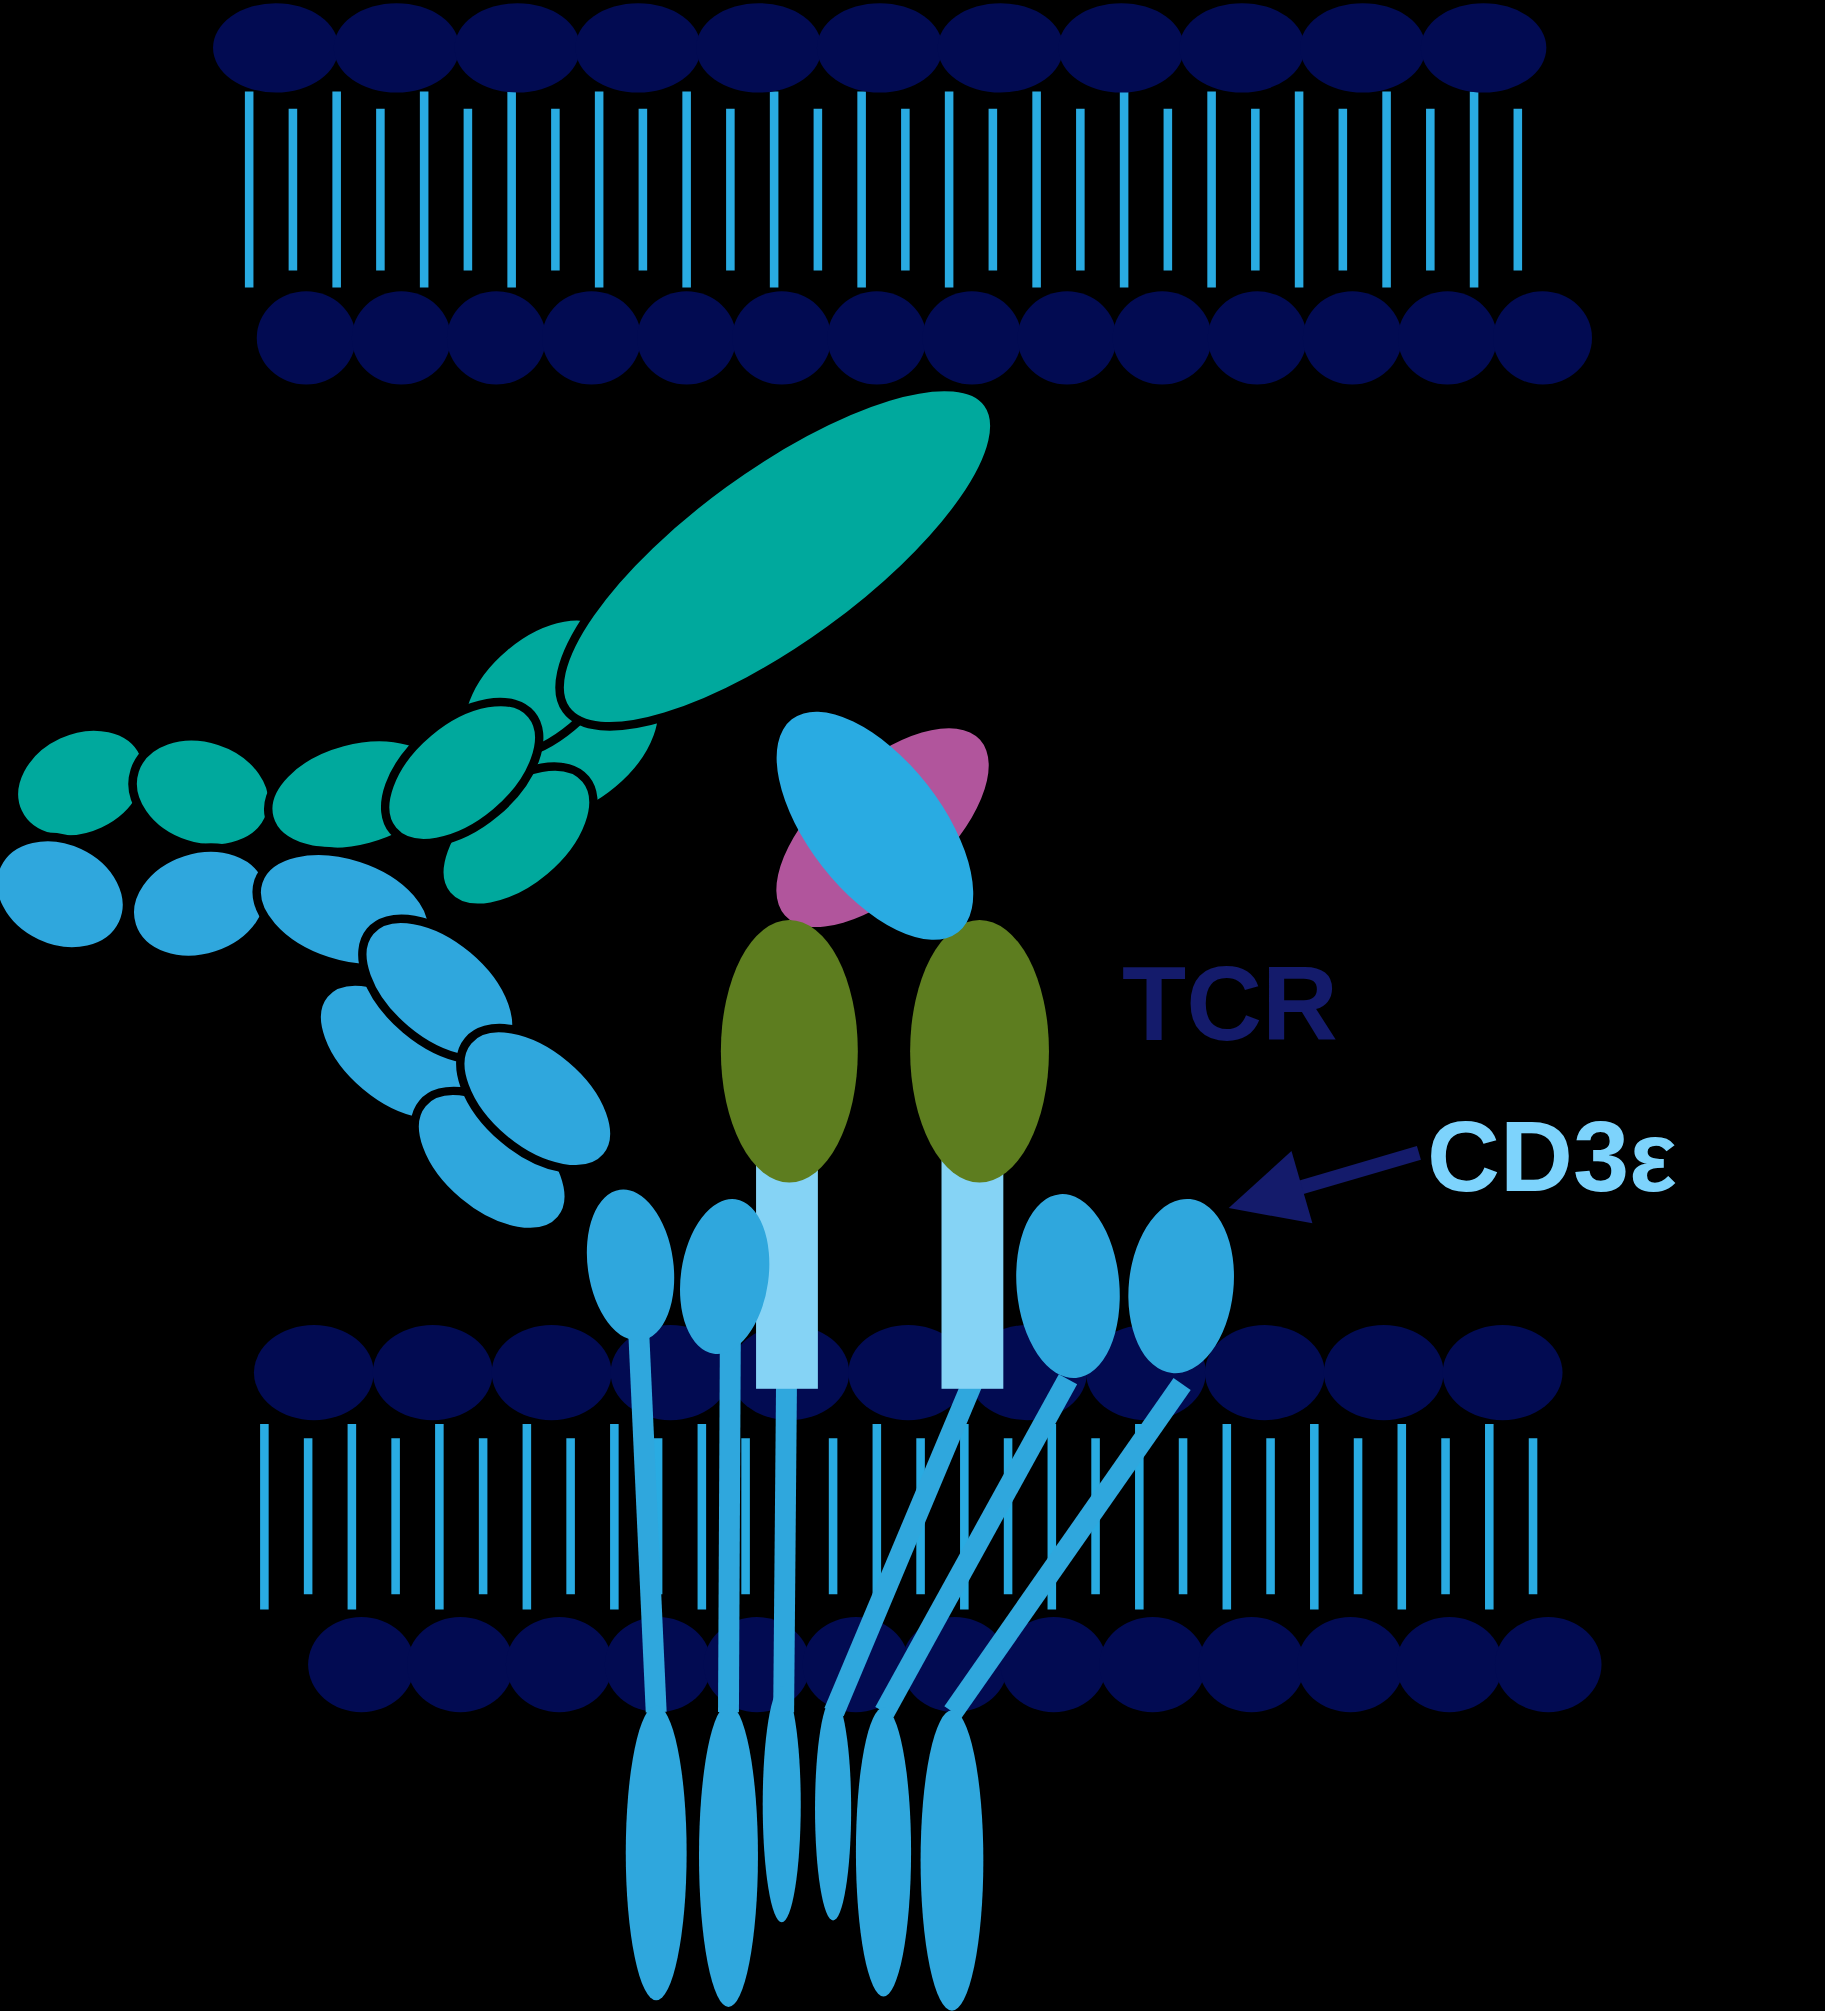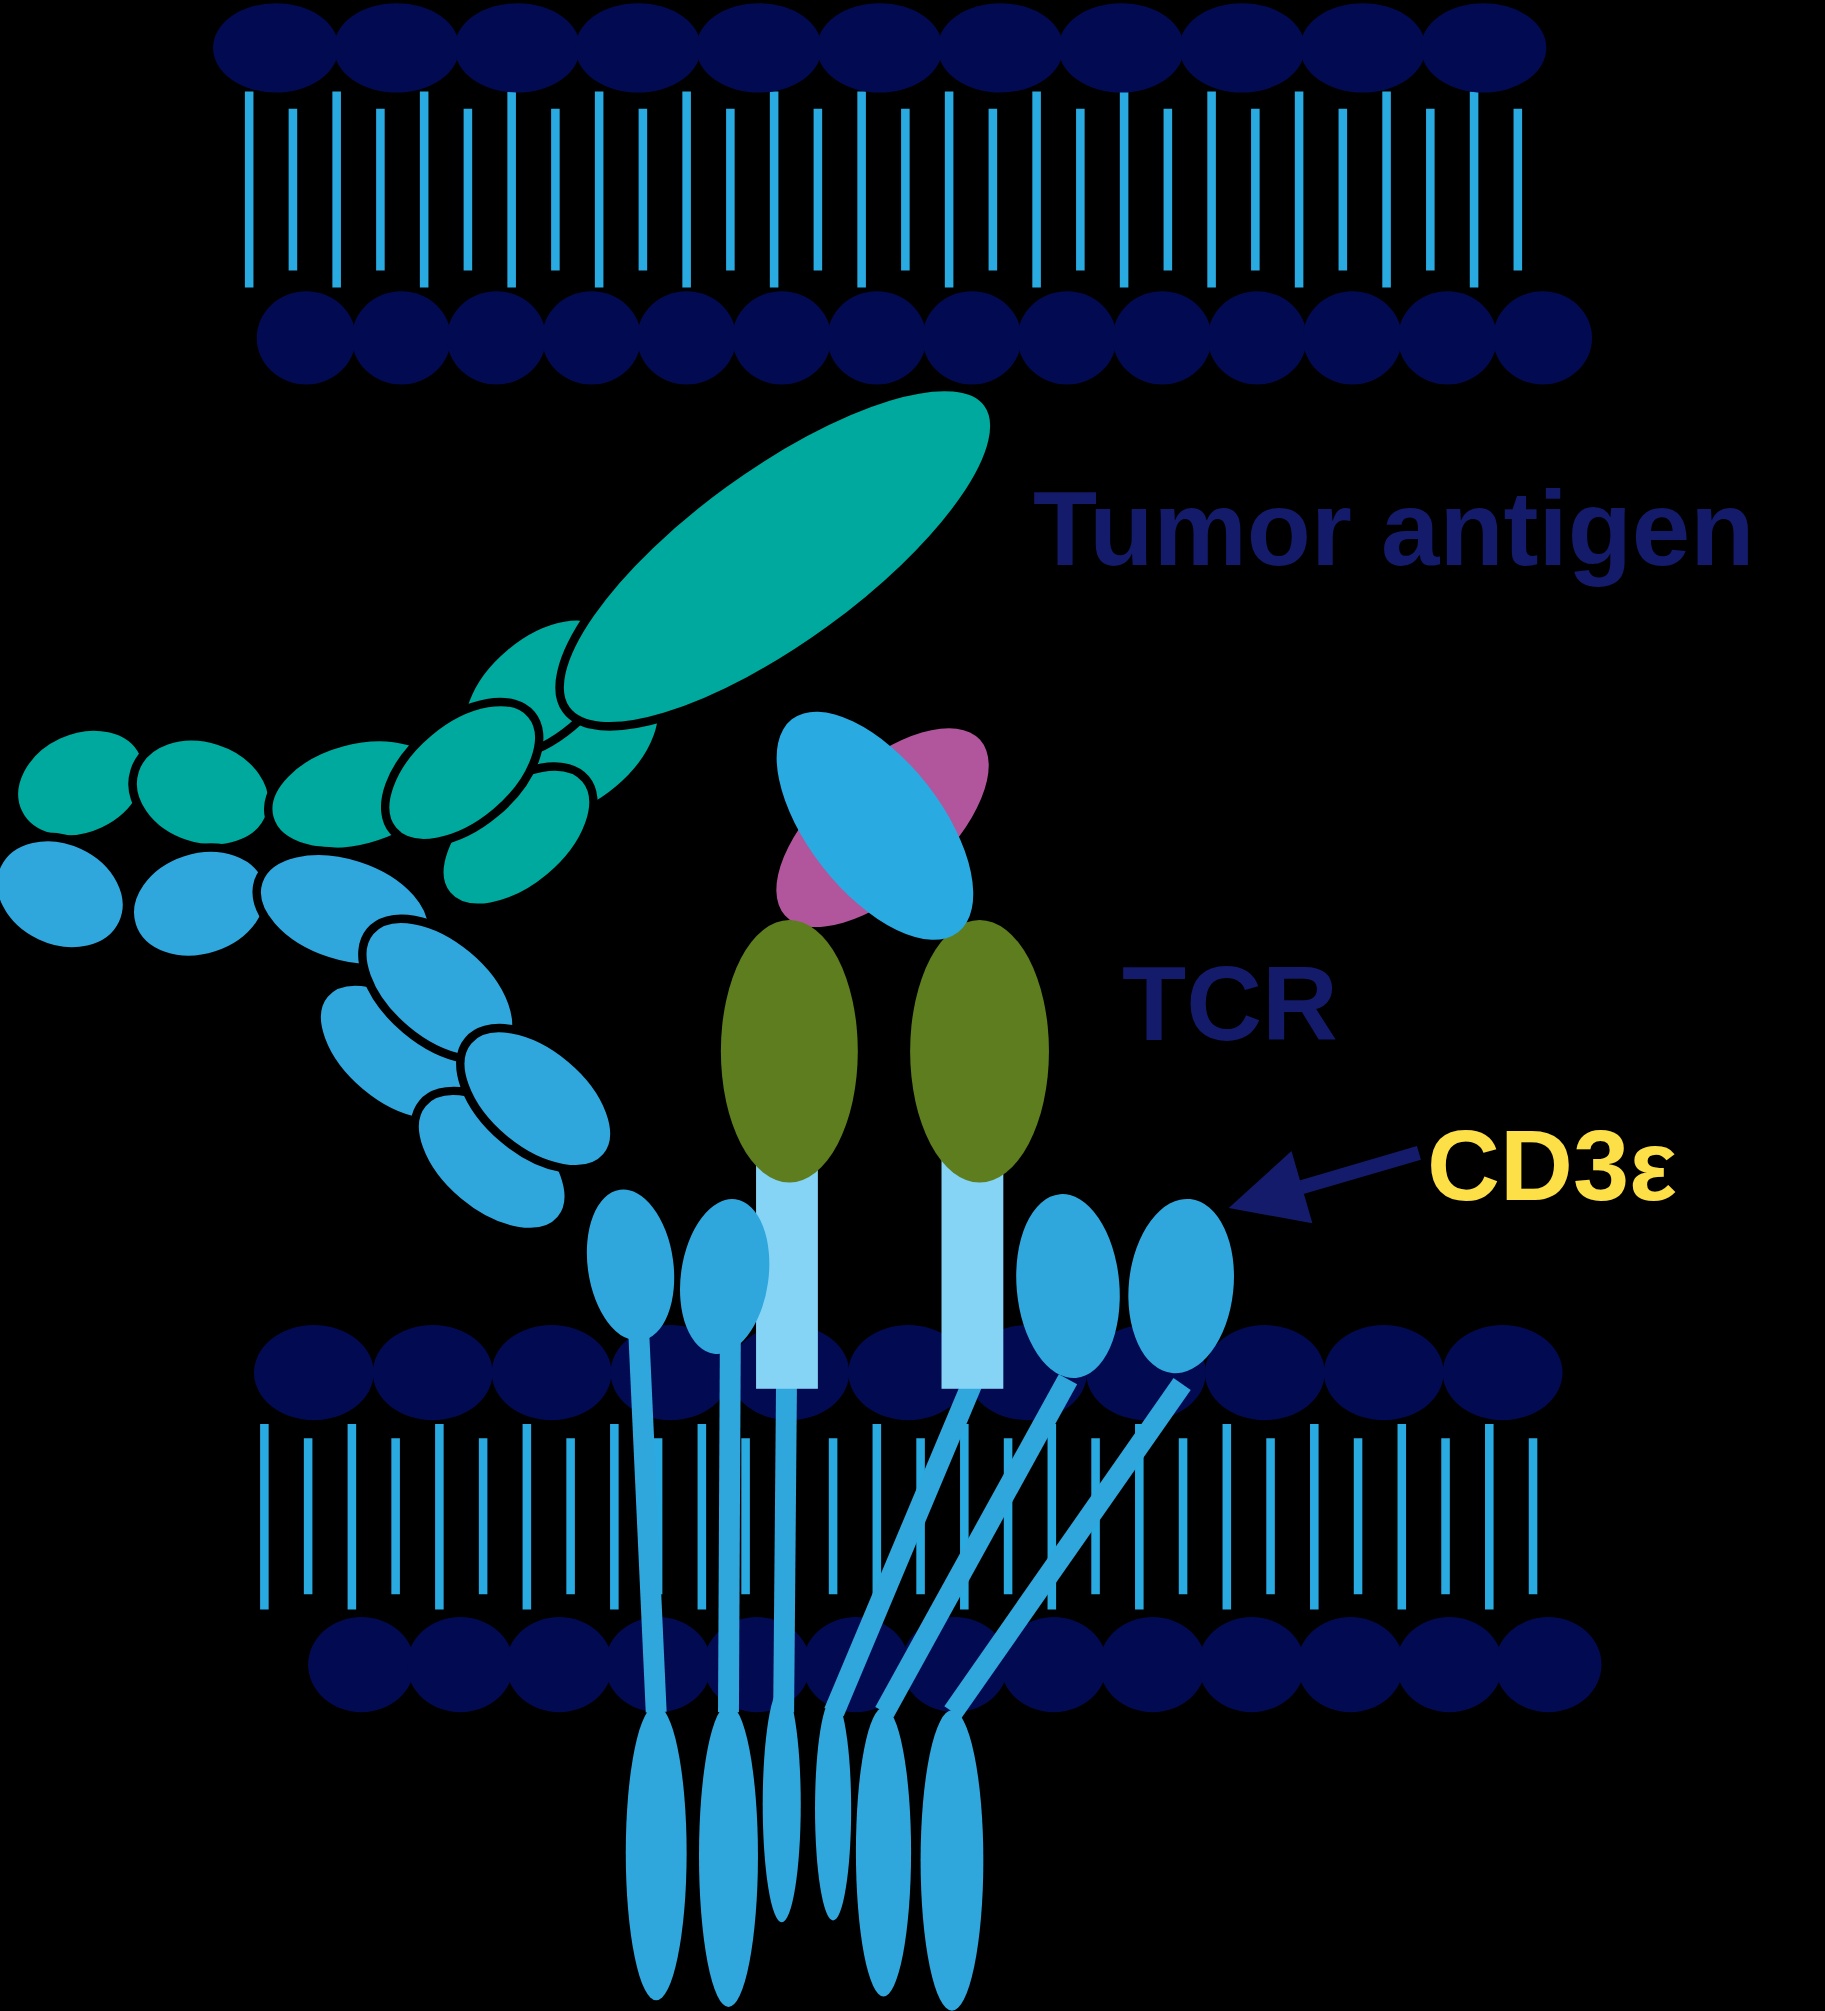--- a/index.html
+++ b/index.html
@@ -156,17 +156,16 @@
       <ellipse cx="362" cy="956" rx="95" ry="57" fill="#2fa7dd" transform="rotate(18 362 956)" stroke="#000000" stroke-width="9"></ellipse>
       <ellipse cx="414" cy="1106" rx="95" ry="55" fill="#2fa7dd" transform="rotate(40 414 1106)" stroke="#000000" stroke-width="9"></ellipse>
       <ellipse cx="517" cy="1221" rx="95" ry="55" fill="#2fa7dd" transform="rotate(40 517 1221)" stroke="#000000" stroke-width="9"></ellipse>
       <ellipse cx="462" cy="1040" rx="95" ry="55" fill="#2fa7dd" transform="rotate(40 462 1040)" stroke="#000000" stroke-width="9"></ellipse>
       <ellipse cx="565" cy="1155" rx="95" ry="55" fill="#2fa7dd" transform="rotate(40 565 1155)" stroke="#000000" stroke-width="9"></ellipse>
       <ellipse cx="817" cy="585" rx="274" ry="95" fill="#00a99d" transform="rotate(-36 817 585)" stroke="#000000" stroke-width="9"></ellipse>
       <line x1="1355" y1="1252" x2="1492" y2="1212" stroke="#141b6b" stroke-width="15"></line>
       <polygon points="1292,1270 1358,1210 1380,1286" fill="#141b6b"></polygon>
     </svg>
 
-  <div class="diagram-label" style="left: 1033px; top: 474px; font-size: 105px; color: rgb(20, 27, 107);">Tumor antigen</div>
   <div class="diagram-label" style="left: 1122px; top: 949px; font-size: 105px; color: rgb(20, 27, 107); text-align: right;">TCR</div>
-  <div class="diagram-label" style="left: 1427px; top: 1103px; font-size: 101px; color: #fde047; margin-top: 9px;">CD3ε</div>
+  <div class="diagram-label" style="left: 1427px; top: 1103px; font-size: 101px; color: #7dd3fc;">CD3ε</div>
 </div>
 
 
 </body></html>

